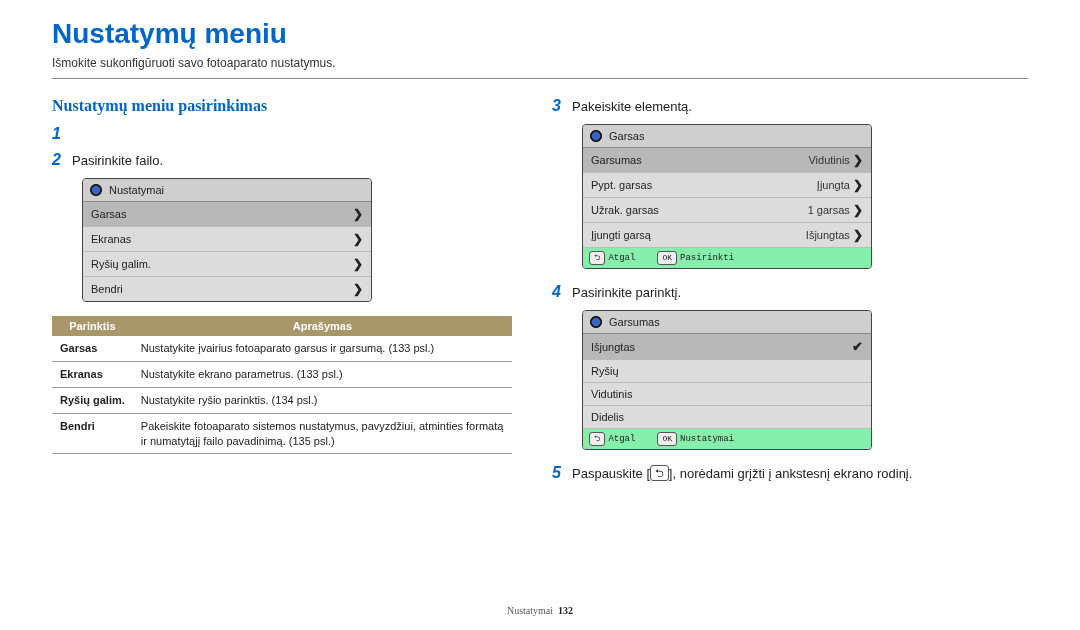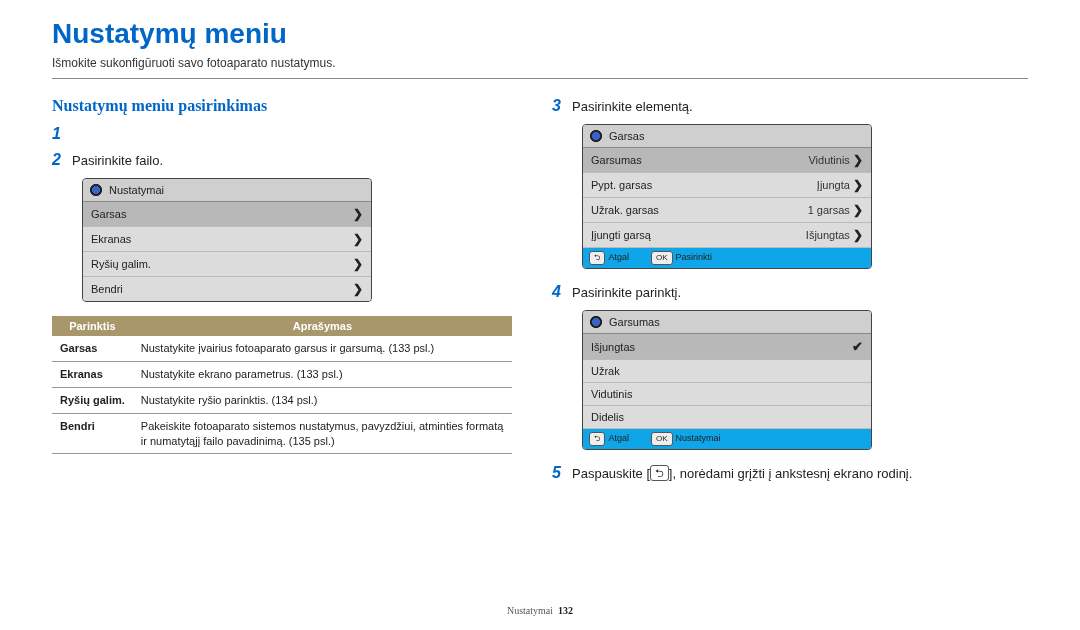--- a/index.html
+++ b/index.html
@@ -77,26 +77,27 @@
     align-items: center;
     padding: 5px 8px;
     border-bottom: 1px solid #bbb;
     background: #dcdcdc;
   }
   .mini-row.sel { background: #b8b8b8; }
   .mini-row.value .val { color: #333; }
   .chev { font-weight: bold; font-size: 12px; }
   .check { font-weight: bold; font-size: 13px; }
   .mini-footer {
-    background: #0ea5e9;
+    background: #86efac;
     display: flex;
     gap: 22px;
     padding: 3px 6px;
     font-size: 9px;
     align-items: flex-start;
+    font-family: Liberation Mono, monospace;
   }
   .kbd {
     display: inline-block;
     background: #eee;
     border: 1px solid #555;
     border-radius: 3px;
     padding: 0 4px;
     font-size: 8px;
     line-height: 12px;
     margin-right: 3px;
@@ -211,21 +212,21 @@
           <td class="key">Bendri</td>
           <td>Pakeiskite fotoaparato sistemos nustatymus, pavyzdžiui, atminties formatą ir numatytąjį failo pavadinimą. (135 psl.)</td>
         </tr>
       </tbody>
     </table>
   </div>
 
   <div class="col-right">
     <div class="step">
       <span class="step-num">3</span>
-      <span class="step-text">Pasirinkite elementą.</span>
+      <span class="step-text">Pakeiskite elementą.</span>
     </div>
 
     <div class="mini">
       <div class="mini-title">
         <span class="icon-gear"></span>
         <span>Garsas</span>
       </div>
       <div class="mini-row value sel">
         <span>Garsumas</span>
         <span><span class="val">Vidutinis</span> <span class="chev">❯</span></span>
@@ -256,21 +257,21 @@
     <div class="mini">
       <div class="mini-title">
         <span class="icon-gear"></span>
         <span>Garsumas</span>
       </div>
       <div class="mini-row sel">
         <span>Išjungtas</span>
         <span class="check">✔</span>
       </div>
       <div class="mini-row">
-        <span>Užrak</span>
+        <span>Ryšių</span>
           <span></span>
       </div>
       <div class="mini-row">
         <span>Vidutinis</span>
           <span></span>
       </div>
       <div class="mini-row">
         <span>Didelis</span>
           <span></span>
       </div>

